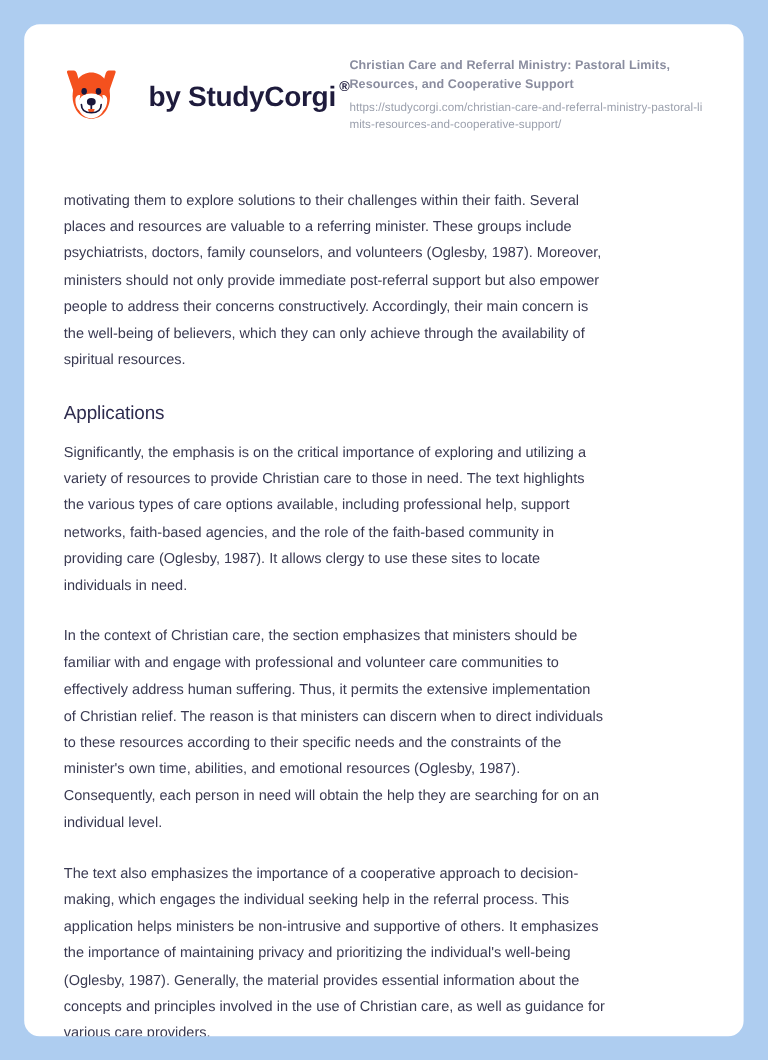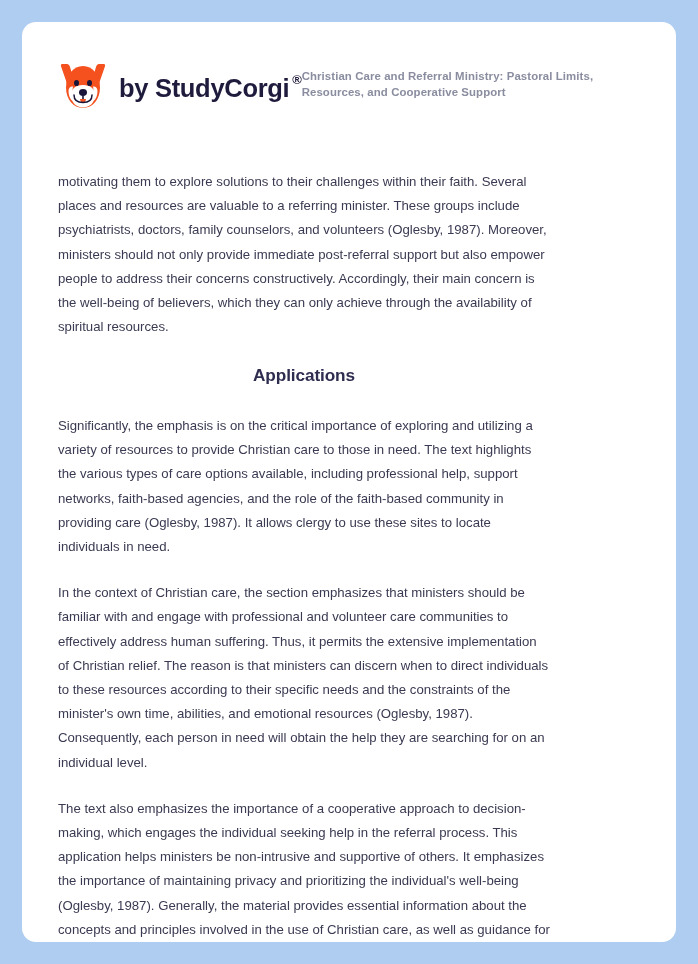--- a/index.html
+++ b/index.html
@@ -34,21 +34,21 @@
     height: 130px;
     display: flex;
     align-items: center;
     justify-content: space-between;
     padding: 0 34px 0 36px;
     box-sizing: border-box;
   }
   .brand {
     display: flex;
     align-items: center;
-    gap: 11px;
+    gap: 27px;
   }
   .brand-logo {
     width: 50px;
     height: 52px;
     display: block;
     flex: none;
   }
   .brand-wordmark {
     font-size: 25.5px;
     font-weight: bold;
@@ -102,26 +102,25 @@
     line-height: 24.2px;
     color: #3a3a52;
     margin: 0 0 22px 0;
     text-align: left;
   }
   .doc-paragraph.first {
     margin-top: 18px;
   }
   .section-heading {
     font-size: 17.2px;
-    font-weight: bold;
+    font-weight: normal;
     color: #2e2c4f;
-    margin: 26px 0 27px 0;
+    margin: 26px 0 12px 0;
     line-height: 1.25;
     letter-spacing: -0.1px;
-    text-align: center;
   }
 </style>
 </head>
 <body>
 
 <div class="page-card">
 
   <div class="page-header">
 
     <div class="brand">
@@ -138,20 +137,21 @@
         <path d="M25 34.5 L25 38" stroke="#19163a" stroke-width="1.6" fill="none"></path>
         <path d="M22.2 38 C22.2 41.6 27.8 41.6 27.8 38 Z" fill="#f4511e"></path>
         <path d="M22.2 38 C22.2 42.8 27.8 42.8 27.8 38 Z" fill="#f4511e"></path>
         <path d="M16 34 C16 39 19.5 41.5 25 41.5 C30.5 41.5 34 39 34 34" stroke="#19163a" stroke-width="1.5" fill="none" stroke-linecap="round"></path>
       </svg>
       <div class="brand-wordmark"><span>by StudyCorgi</span><span class="brand-reg">®</span></div>
     </div>
 
     <div class="header-meta">
       <p class="header-title">Christian Care and Referral Ministry: Pastoral Limits, Resources, and Cooperative Support</p>
+      <p class="header-url">https://studycorgi.com/christian-care-and-referral-ministry-pastoral-limits-resources-and-cooperative-support/</p>
     </div>
 
   </div>
 
   <div class="doc-body">
     <p class="doc-paragraph first">motivating them to explore solutions to their challenges within their faith. Several places and resources are valuable to a referring minister. These groups include psychiatrists, doctors, family counselors, and volunteers (Oglesby, 1987). Moreover, ministers should not only provide immediate post-referral support but also empower people to address their concerns constructively. Accordingly, their main concern is the well-being of believers, which they can only achieve through the availability of spiritual resources.</p>
     <h2 class="section-heading">Applications</h2>
     <p class="doc-paragraph">Significantly, the emphasis is on the critical importance of exploring and utilizing a variety of resources to provide Christian care to those in need. The text highlights the various types of care options available, including professional help, support networks, faith-based agencies, and the role of the faith-based community in providing care (Oglesby, 1987). It allows clergy to use these sites to locate individuals in need.</p>
     <p class="doc-paragraph">In the context of Christian care, the section emphasizes that ministers should be familiar with and engage with professional and volunteer care communities to effectively address human suffering. Thus, it permits the extensive implementation of Christian relief. The reason is that ministers can discern when to direct individuals to these resources according to their specific needs and the constraints of the minister's own time, abilities, and emotional resources (Oglesby, 1987). Consequently, each person in need will obtain the help they are searching for on an individual level.</p>
     <p class="doc-paragraph">The text also emphasizes the importance of a cooperative approach to decision-making, which engages the individual seeking help in the referral process. This application helps ministers be non-intrusive and supportive of others. It emphasizes the importance of maintaining privacy and prioritizing the individual's well-being (Oglesby, 1987). Generally, the material provides essential information about the concepts and principles involved in the use of Christian care, as well as guidance for various care providers.</p>

